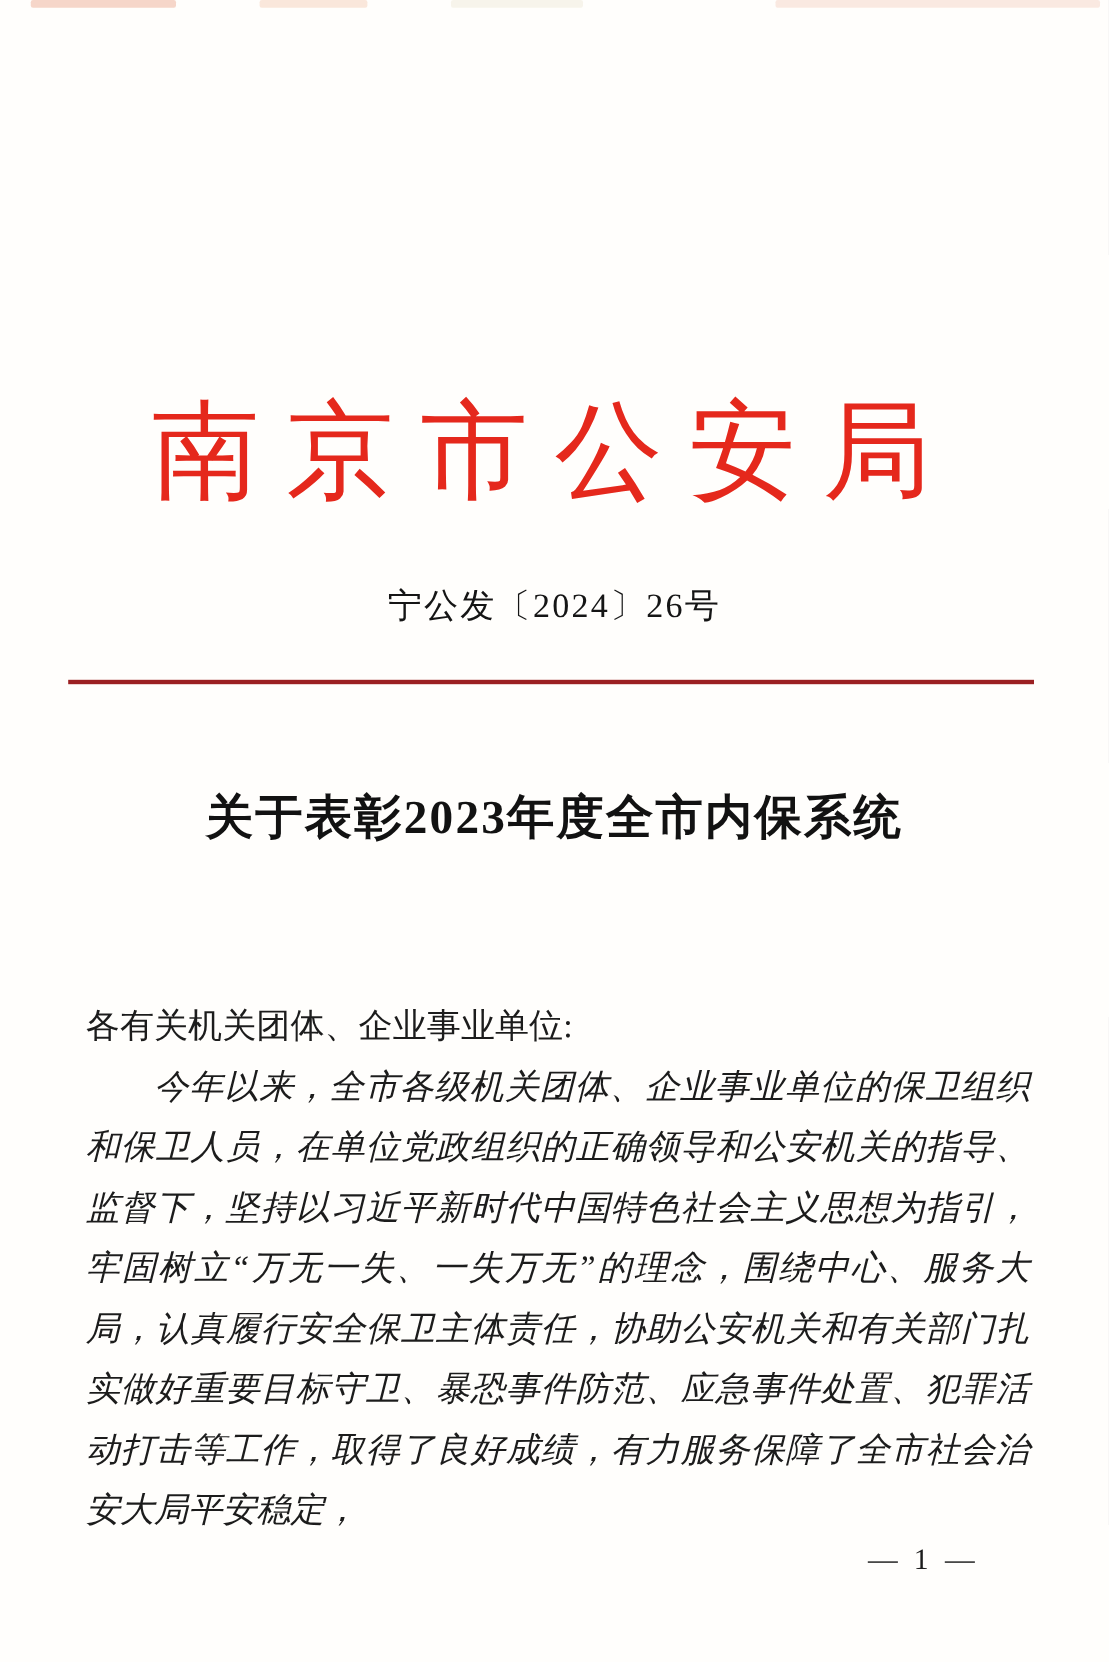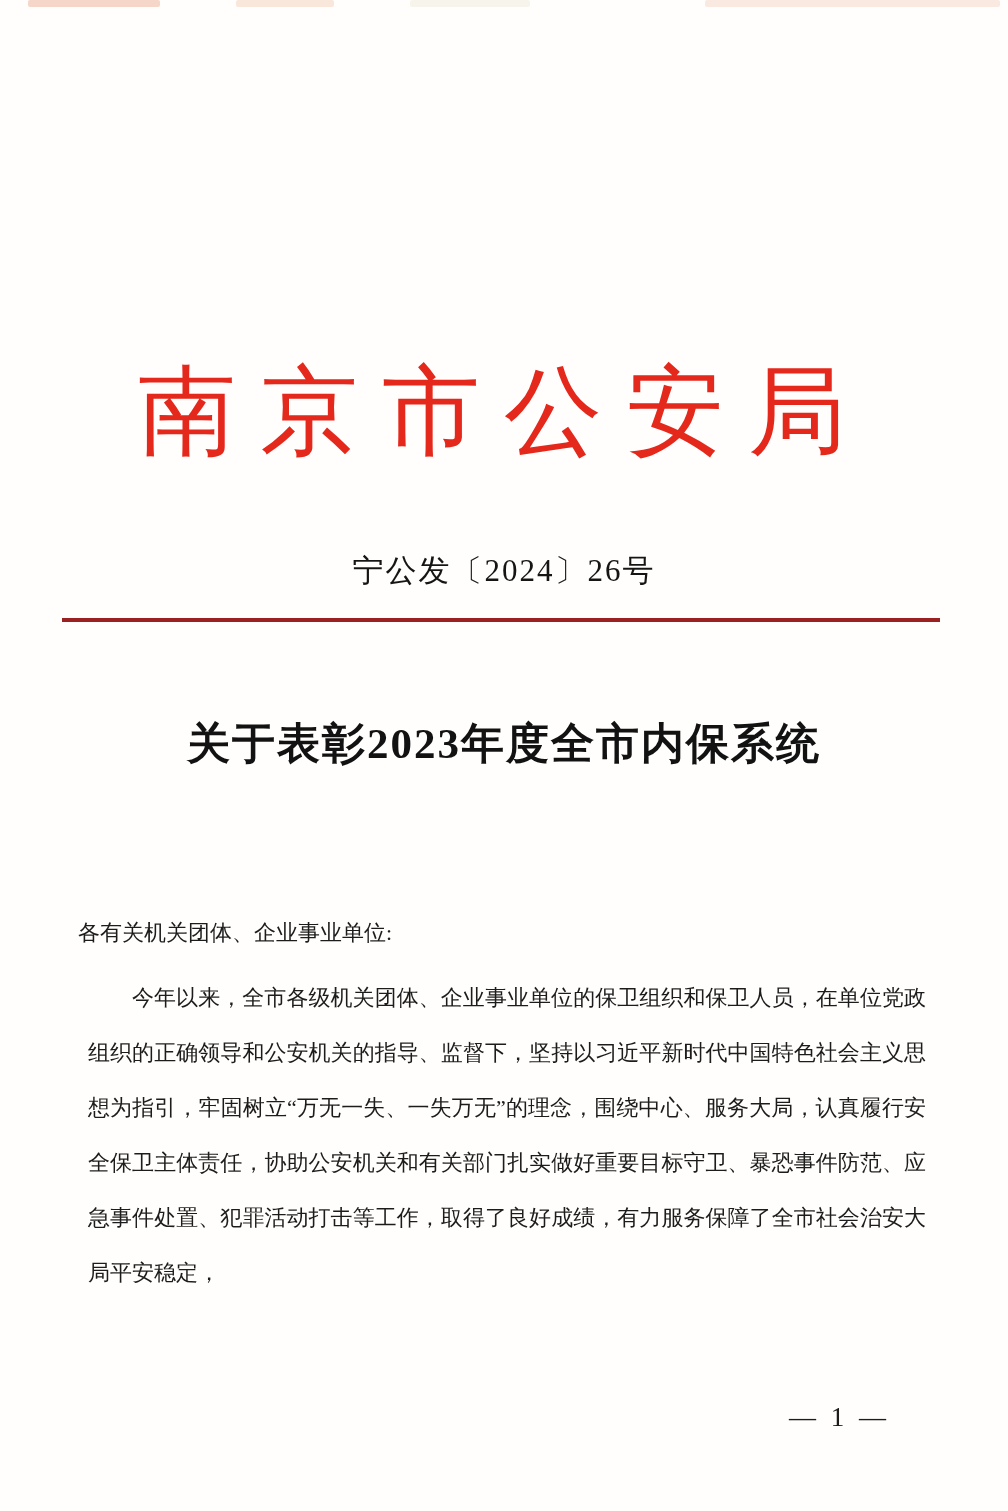--- a/index.html
+++ b/index.html
@@ -39,21 +39,21 @@
     font-size: 98px;
     line-height: 120px;
     font-weight: normal;
     color: #e5281c;
     letter-spacing: 24px;
     margin-right: -24px;
     white-space: nowrap;
   }
   .doc-number {
     position: absolute;
-    top: 551px;
+    top: 531px;
     left: 0;
     width: 100%;
     text-align: center;
     font-size: 31px;
     line-height: 40px;
     letter-spacing: 2px;
     color: #151515;
   }
   .red-divider {
     position: absolute;
@@ -74,32 +74,33 @@
     line-height: 63px;
     letter-spacing: 2px;
     color: #121212;
     font-family: Liberation Serif, serif;
   }
   .body-block {
     position: absolute;
     top: 905px;
     left: 78px;
     width: 858px;
-    font-size: 22px;
+    font-size: 31px;
     line-height: 55px;
     color: #1c1c1c;
   }
   .salutation {
     text-align: left;
   }
   .paragraph {
-    margin: 10px;
+    margin: 0;
     text-indent: 2em;
     text-align: justify;
     text-justify: inter-ideograph;
+    font-style: italic;
   }
   .page-number {
     position: absolute;
     top: 1402px;
     right: 118px;
     font-size: 27px;
     letter-spacing: 4px;
     color: #1c1c1c;
     white-space: nowrap;
   }

